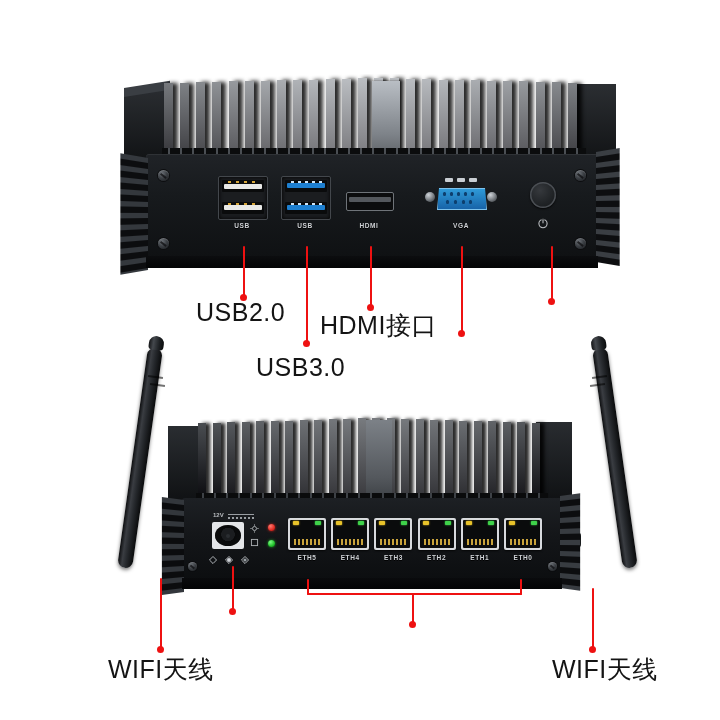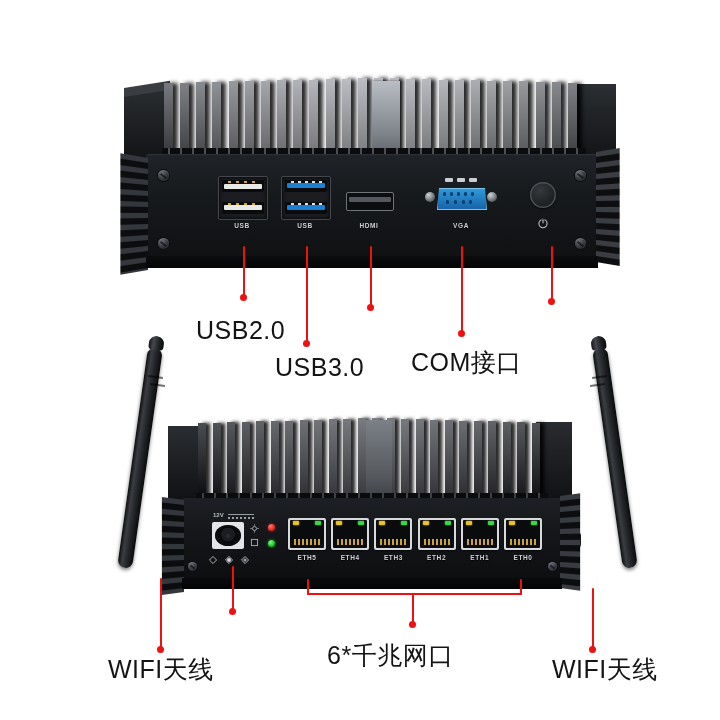--- a/index.html
+++ b/index.html
@@ -234,32 +234,32 @@
     <div class="pwrBtn" style="left:412px;top:108px;"></div>
     <svg class="abs" style="left:418px;top:142px;" width="14" height="14" viewBox="0 0 14 14">
       <circle cx="7" cy="7.6" r="4.1" fill="none" stroke="#b8bbbf" stroke-width="1.1"></circle>
       <rect x="6.45" y="2.3" width="1.1" height="5" fill="#b8bbbf"></rect>
       <rect x="5.2" y="2.3" width="3.6" height="1.3" fill="#17191c"></rect>
     </svg>
   </div>
 
   <div class="lead" style="left:243px;top:246px;height:52px;"></div>
   <div class="dot" style="left:240px;top:294px;"></div>
-  <div class="calloutTxt" style="left:196px;top:318px;text-align:right;">USB2.0</div>
+  <div class="calloutTxt" style="left:196px;top:300px;text-align:right;">USB2.0</div>
 
   <div class="lead" style="left:306px;top:246px;height:98px;"></div>
   <div class="dot" style="left:303px;top:340px;"></div>
-  <div class="calloutTxt" style="left:256px;top:355px;margin-left:19px;">USB3.0</div>
+  <div class="calloutTxt" style="left:256px;top:355px;">USB3.0</div>
 
   <div class="lead" style="left:370px;top:246px;height:62px;"></div>
   <div class="dot" style="left:367px;top:304px;"></div>
+  <div class="calloutTxt" style="left:320px;top:313px;">HDMI接口</div>
 
   <div class="lead" style="left:461px;top:246px;height:88px;"></div>
   <div class="dot" style="left:458px;top:330px;"></div>
-  <div class="calloutTxt" style="left:411px;top:350px;">COM接口</div>
 
   <div class="lead" style="left:551px;top:246px;height:56px;"></div>
   <div class="dot" style="left:548px;top:298px;"></div>
 
   <div class="antenna" style="left:140px;top:336px;width:40px;height:252px;">
     <div class="antBody" style="left:8px;top:12px;height:222px;
          transform:rotate(8deg);transform-origin:50% 0;"></div>
     <div class="antTip" style="left:8px;top:0;
          transform:rotate(8deg);transform-origin:50% 100%;"></div>
     <div class="antRing" style="left:8px;top:40px;transform:rotate(8deg);"></div>
@@ -434,19 +434,18 @@
   <div class="calloutTxt" style="left:108px;top:657px;">WIFI天线</div>
 
   <div class="lead" style="left:232px;top:566px;height:46px;"></div>
   <div class="dot" style="left:229px;top:608px;"></div>
 
   <div class="lead" style="left:307px;top:579px;height:16px;"></div>
   <div class="lead-h" style="left:307px;top:593px;width:215px;"></div>
   <div class="lead" style="left:520px;top:579px;height:16px;"></div>
   <div class="lead" style="left:412px;top:593px;height:32px;"></div>
   <div class="dot" style="left:409px;top:621px;"></div>
-  <div class="calloutTxt" style="left:327px;top:643px;">6*千兆网口</div>
 
   <div class="lead" style="left:592px;top:588px;height:62px;"></div>
   <div class="dot" style="left:589px;top:646px;"></div>
   <div class="calloutTxt" style="left:552px;top:657px;">WIFI天线</div>
 
 </div>
 
 </body></html>

